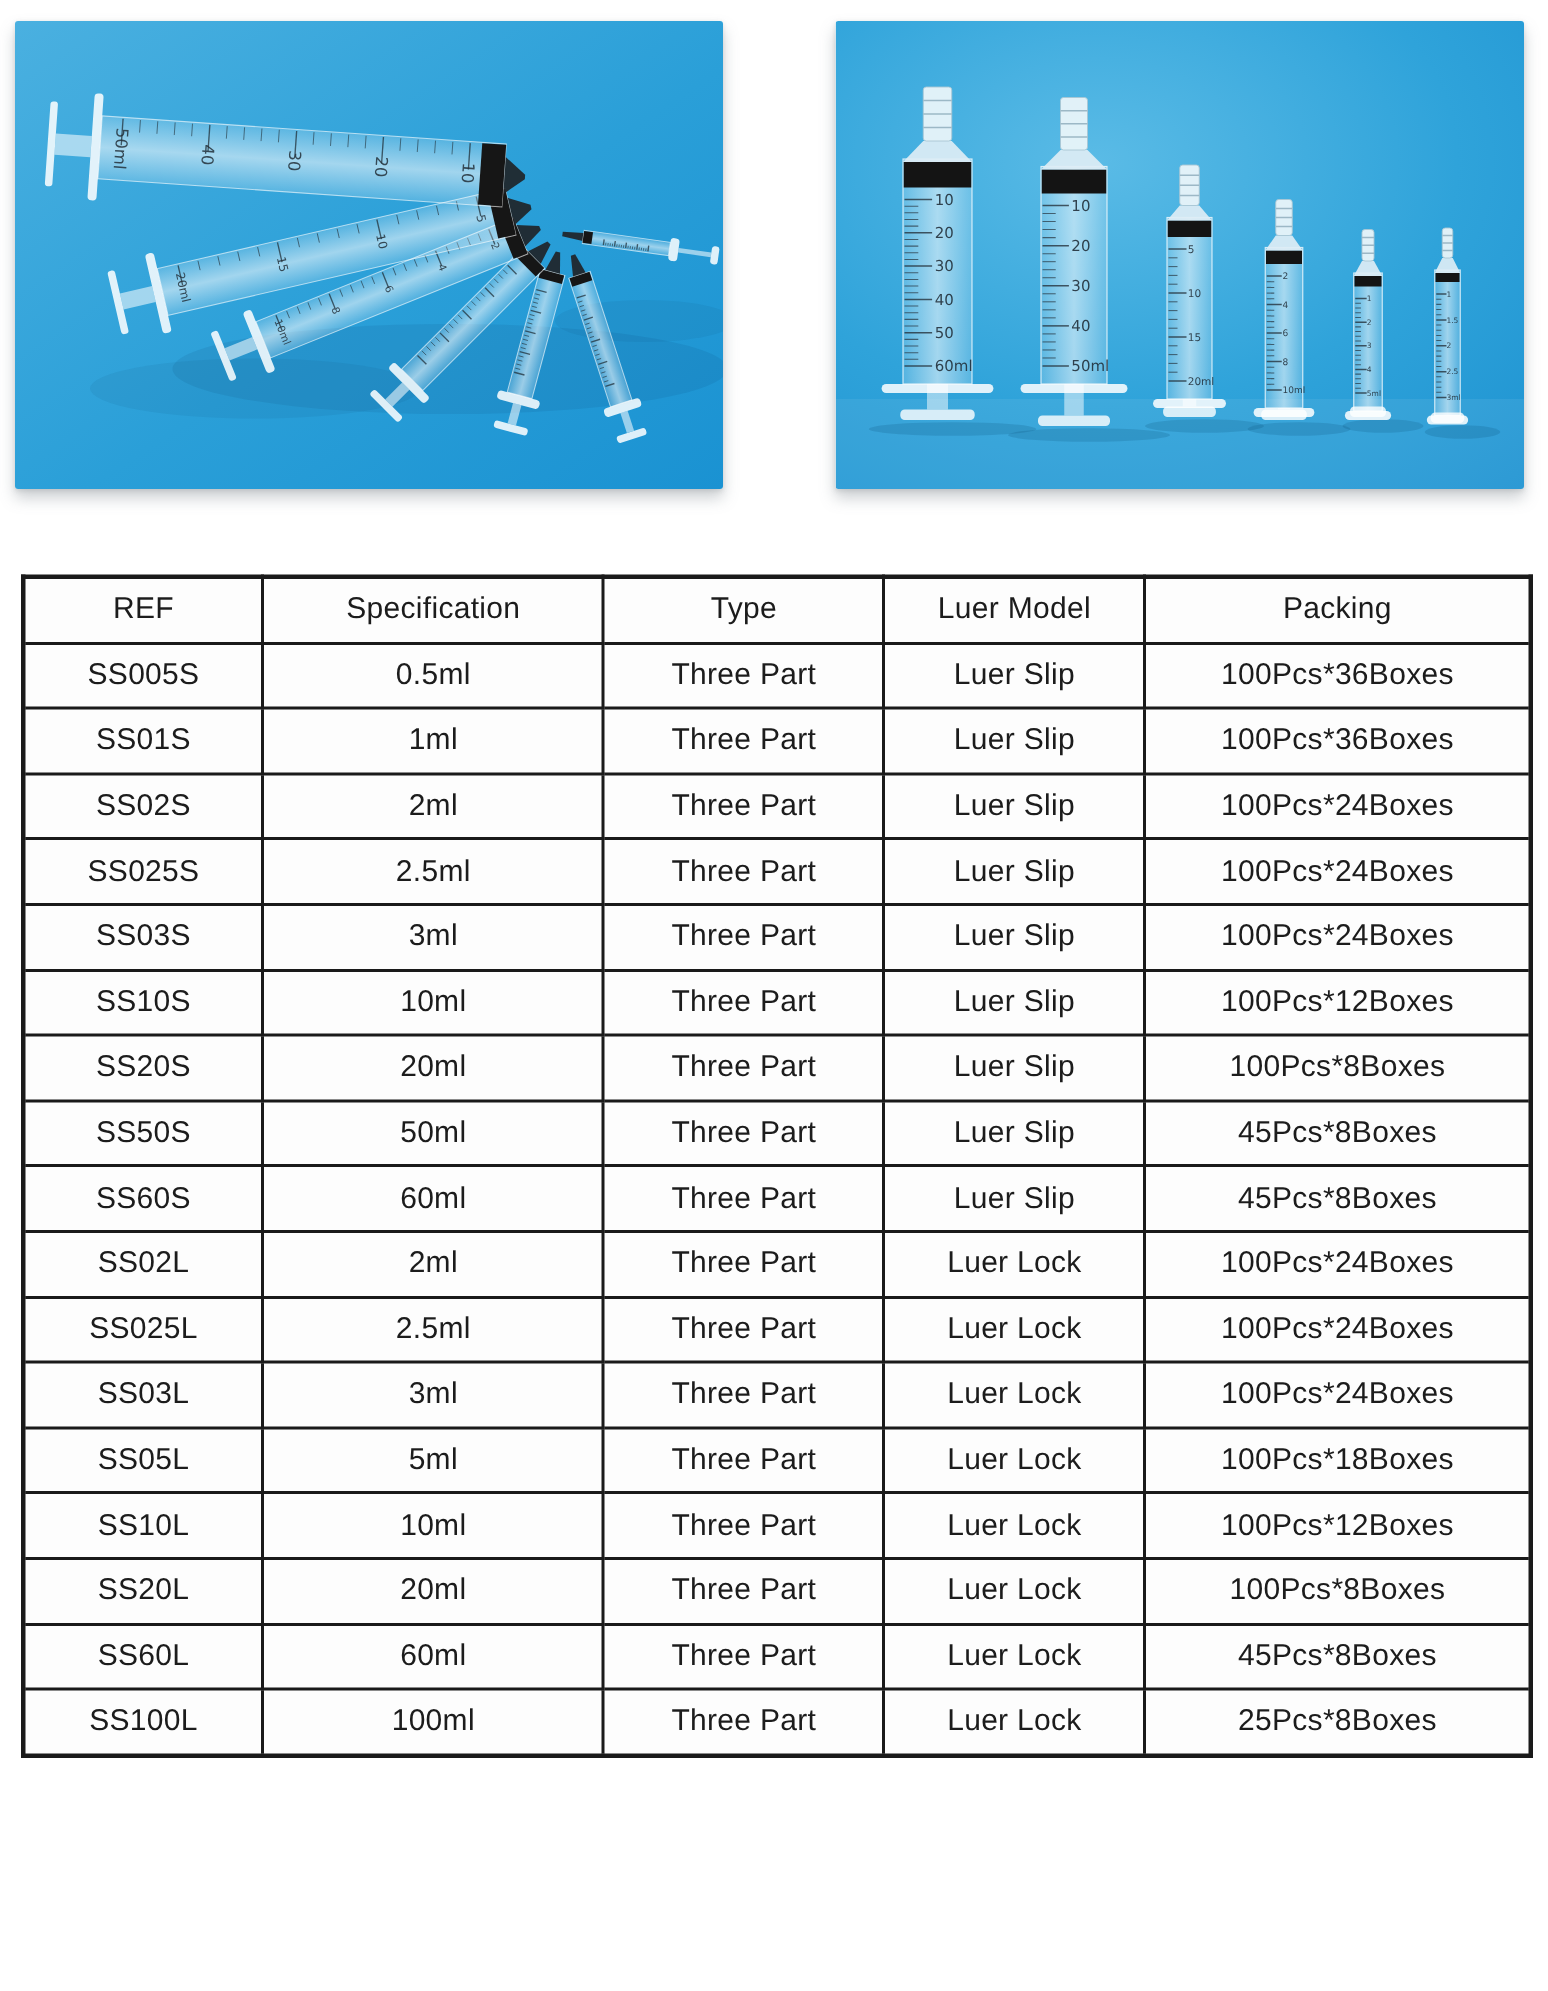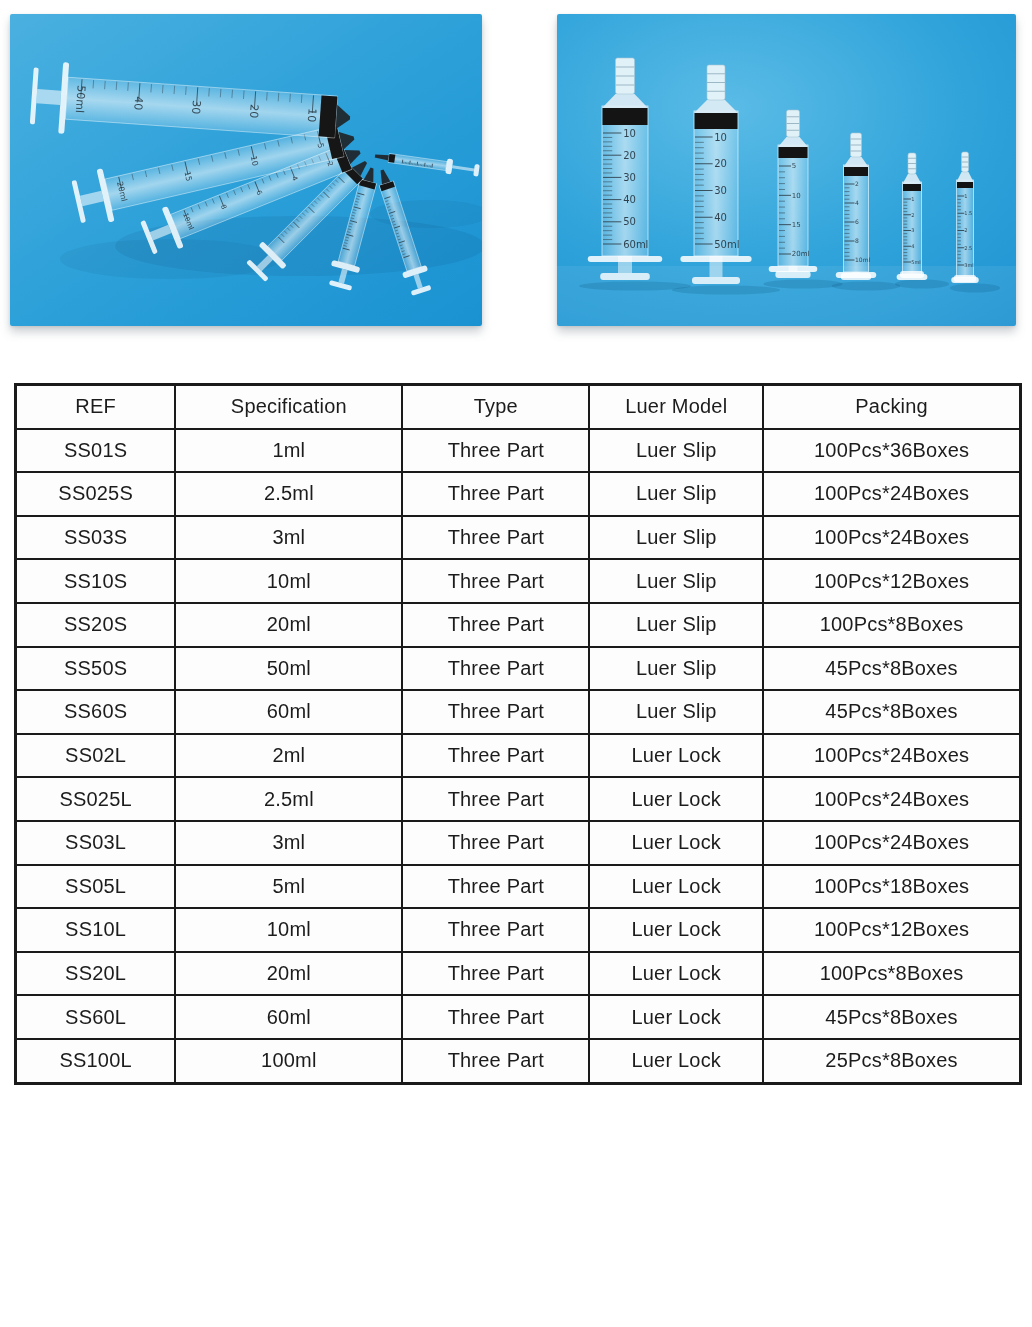--- a/index.html
+++ b/index.html
@@ -521,25 +521,39 @@
           <tr id="header-row">
             <th>REF</th>
             <th>Specification</th>
             <th>Type</th>
             <th>Luer Model</th>
             <th>Packing</th>
           </tr>
         </thead>
       <tbody id="table-body">
           <tr>
+            <td>SS005S</td>
+            <td>0.5ml</td>
+            <td>Three Part</td>
+            <td>Luer Slip</td>
+            <td>100Pcs*36Boxes</td>
+          </tr>
+          <tr>
             <td>SS01S</td>
             <td>1ml</td>
             <td>Three Part</td>
             <td>Luer Slip</td>
             <td>100Pcs*36Boxes</td>
+          </tr>
+          <tr>
+            <td>SS02S</td>
+            <td>2ml</td>
+            <td>Three Part</td>
+            <td>Luer Slip</td>
+            <td>100Pcs*24Boxes</td>
           </tr>
           <tr>
             <td>SS025S</td>
             <td>2.5ml</td>
             <td>Three Part</td>
             <td>Luer Slip</td>
             <td>100Pcs*24Boxes</td>
           </tr>
           <tr>
             <td>SS03S</td>

